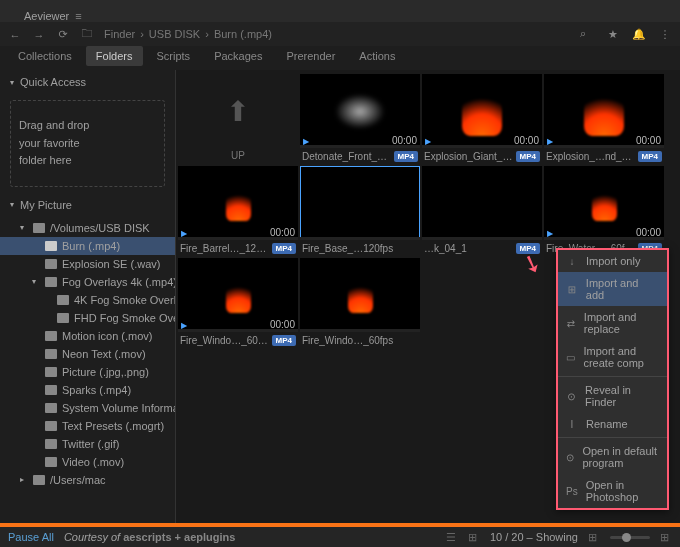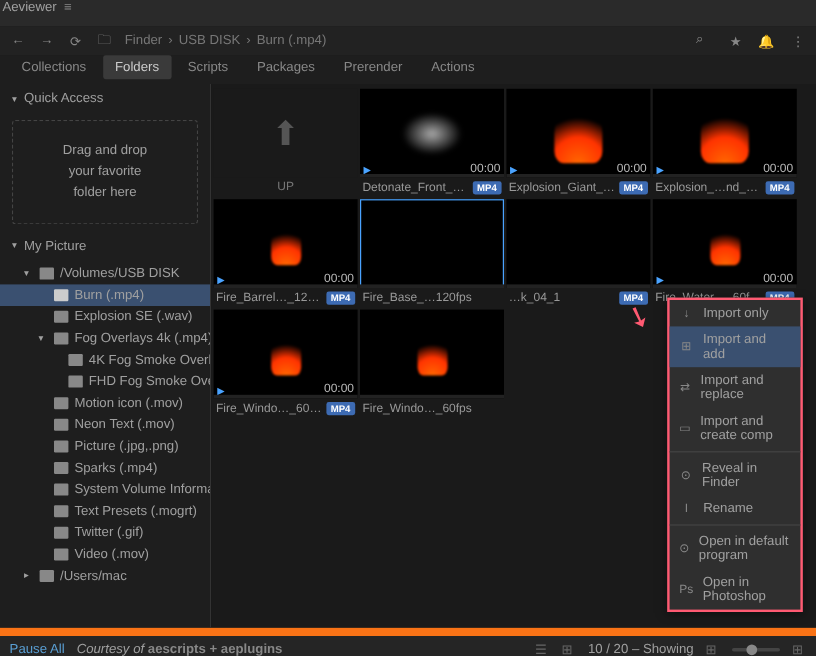--- a/index.html
+++ b/index.html
@@ -1,33 +1,33 @@
 <!DOCTYPE html>
 <html><head>
 <meta charset="utf-8">
 <style>
 *{margin:0;padding:0;box-sizing:border-box;font-family:Arial,sans-serif;font-size:11px;color:#a0a0a0}
 body{background:#1a1a1a;width:680px;height:547px;overflow:hidden;position:relative}
-.titlebar{height:22px;background:#2a2a2a;display:flex;align-items:flex-start;padding:0 2px;gap:6px}
+.titlebar{height:22px;background:#2a2a2a;display:flex;align-items:flex-end;padding:0 24px;gap:6px}
 .titlebar .menu{color:#888}
 .toolbar{height:24px;background:#222;display:flex;align-items:center;padding:0 8px;gap:12px}
 .tb-left{display:flex;align-items:center;gap:10px}
 .tb-icon{width:14px;height:14px;display:flex;align-items:center;justify-content:center;cursor:pointer;color:#888}
 .breadcrumb{display:flex;gap:5px;color:#888}
 .breadcrumb span{color:#777}
 .tb-right{margin-left:auto;display:flex;align-items:center;gap:12px}
 .search{width:14px;height:14px;color:#888}
 .tabs{height:24px;background:#1e1e1e;display:flex;align-items:flex-start;padding:0 8px;gap:4px}
 .tab{padding:4px 10px;color:#888;cursor:pointer;border-radius:2px}
 .tab.active{background:#3a3a3a;color:#ccc}
 .main{display:flex;height:calc(100% - 70px - 24px)}
 .sidebar{width:176px;background:#1e1e1e;border-right:1px solid #333;overflow-y:auto}
 .sb-section{padding:6px 10px;color:#aaa;display:flex;align-items:center;gap:6px;cursor:pointer}
 .sb-caret{font-size:8px}
-.dropzone{margin:6px 10px;border:1px dashed #444;border-radius:3px;padding:16px 8px;text-align:center;color:#777;line-height:1.6}
+.dropzone{margin:6px 10px;border:1px dashed #444;border-radius:3px;padding:16px 8px;color:#777;line-height:1.6}
 .tree{padding:2px 0}
 .tree-item{display:flex;align-items:center;padding:3px 6px 3px 10px;gap:5px;cursor:pointer;white-space:nowrap;overflow:hidden}
 .tree-item.active{background:#3a5070;color:#fff}
 .tree-item .caret{width:8px;font-size:8px;flex-shrink:0}
 .tree-item .foldericon{width:12px;height:10px;background:#888;border-radius:1px;flex-shrink:0}
 .tree-item.active .foldericon{background:#ccc}
 .indent1{padding-left:20px}
 .indent2{padding-left:32px}
 .indent3{padding-left:44px}
 .content{flex:1;background:#1a1a1a;position:relative;overflow:hidden}
@@ -46,21 +46,21 @@
 .up-label{text-align:center;font-size:10px;color:#777;height:16px;line-height:16px}
 .fire{width:40px;height:50px;background:radial-gradient(circle at 50% 100%,#ff6600 0%,#ff3300 40%,transparent 70%);border-radius:50% 50% 20% 20%;filter:blur(1px)}
 .fire.small{width:25px;height:35px}
 .smoke{width:50px;height:35px;background:radial-gradient(ellipse,#aaa 0%,transparent 70%);filter:blur(2px)}
 .ctxmenu{position:absolute;left:380px;top:178px;width:113px;background:#2f2f2f;border:2px solid #ff5a72;z-index:10;box-shadow:0 2px 8px rgba(0,0,0,.5)}
 .ctx-item{display:flex;align-items:center;gap:8px;padding:5px 8px;cursor:pointer;font-size:10px;color:#ccc}
 .ctx-item.hl{background:#3a5070}
 .ctx-sep{height:1px;background:#444;margin:2px 0}
 .ctx-icon{width:12px;height:12px;display:flex;align-items:center;justify-content:center;color:#888;font-size:10px}
 .arrow-annot{position:absolute;left:346px;top:180px;font-size:24px;color:#ff5a72;z-index:11;transform:rotate(20deg)}
-.statusbar{height:24px;background:#252525;border-top:7px solid #f97316;display:flex;align-items:flex-end;padding:0 8px;gap:10px}
+.statusbar{height:24px;background:#252525;border-top:4px solid #f97316;display:flex;align-items:center;padding:0 8px;gap:10px}
 .statusbar .pause{color:#5a9fd4;cursor:pointer}
 .statusbar .credits{color:#666;font-style:italic}
 .statusbar .credits b{color:#888;font-style:normal}
 .sb-right{margin-left:auto;display:flex;align-items:center;gap:10px}
 .view-icon{width:12px;height:12px;color:#666;cursor:pointer}
 .slider{width:40px;height:3px;background:#444;position:relative;border-radius:2px}
 .slider::after{content:"";position:absolute;left:30%;top:-3px;width:9px;height:9px;border-radius:50%;background:#888}
 </style>
 </head>
 <body>

